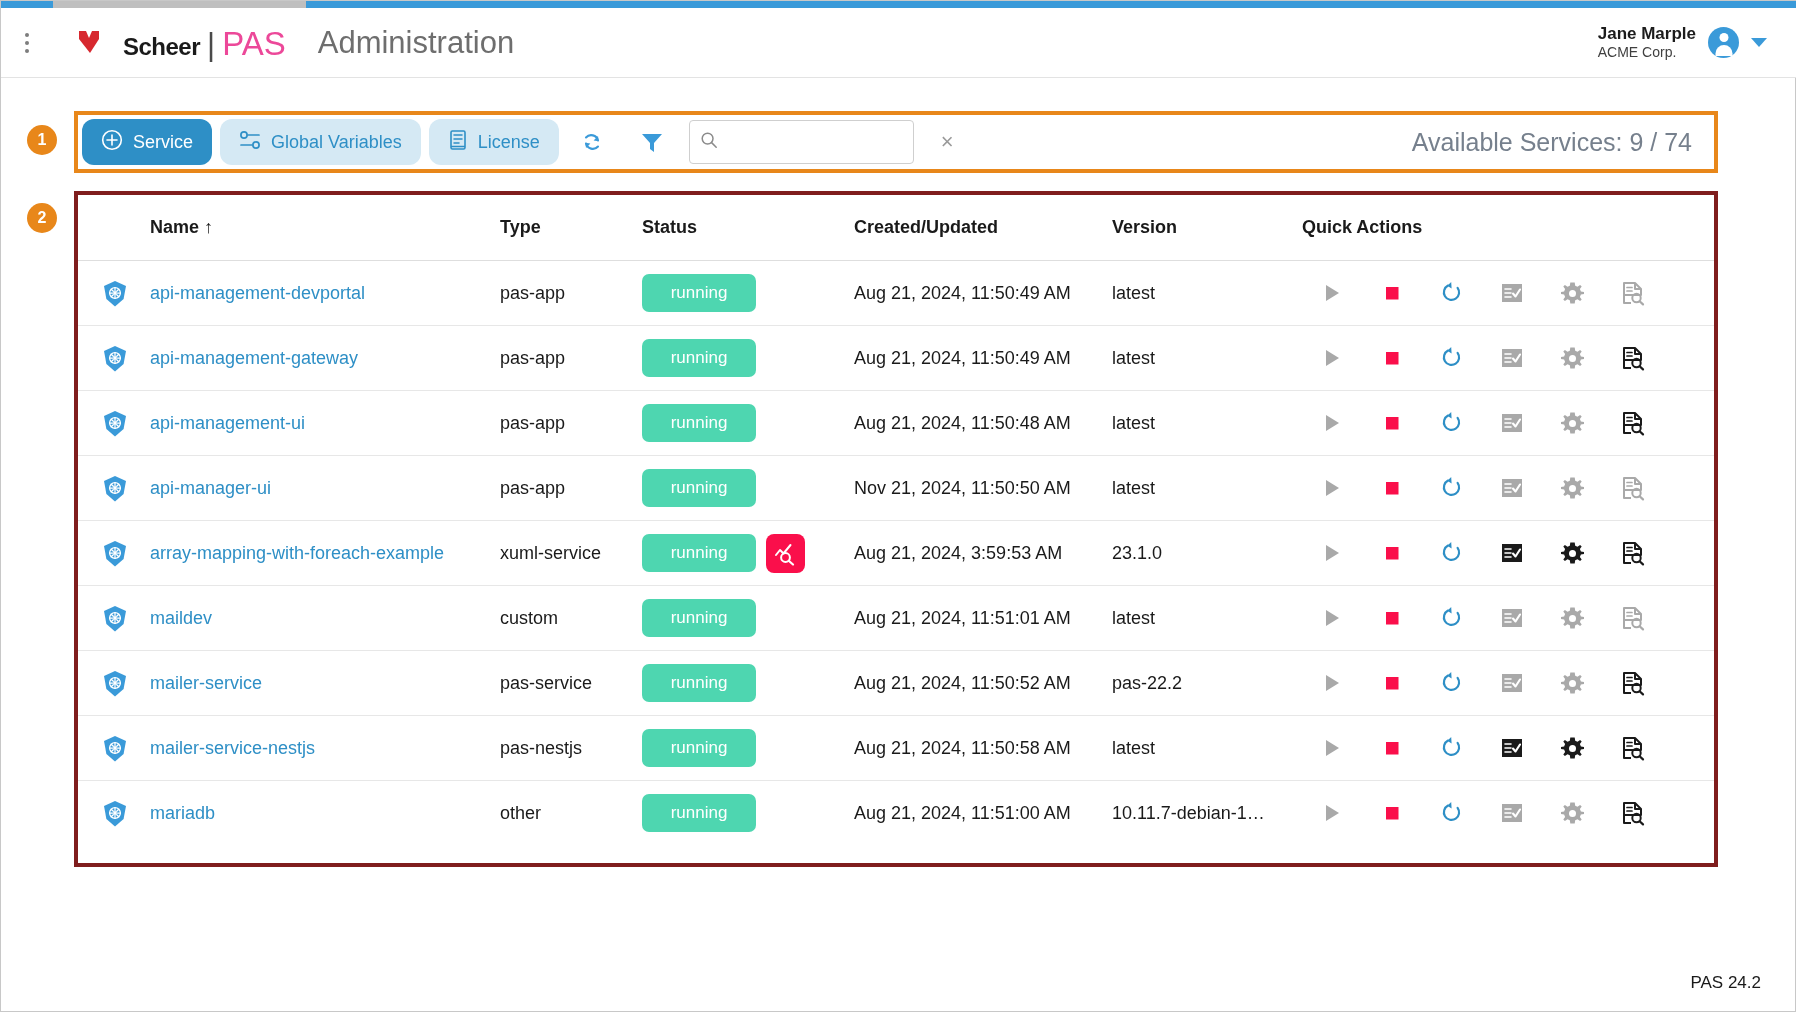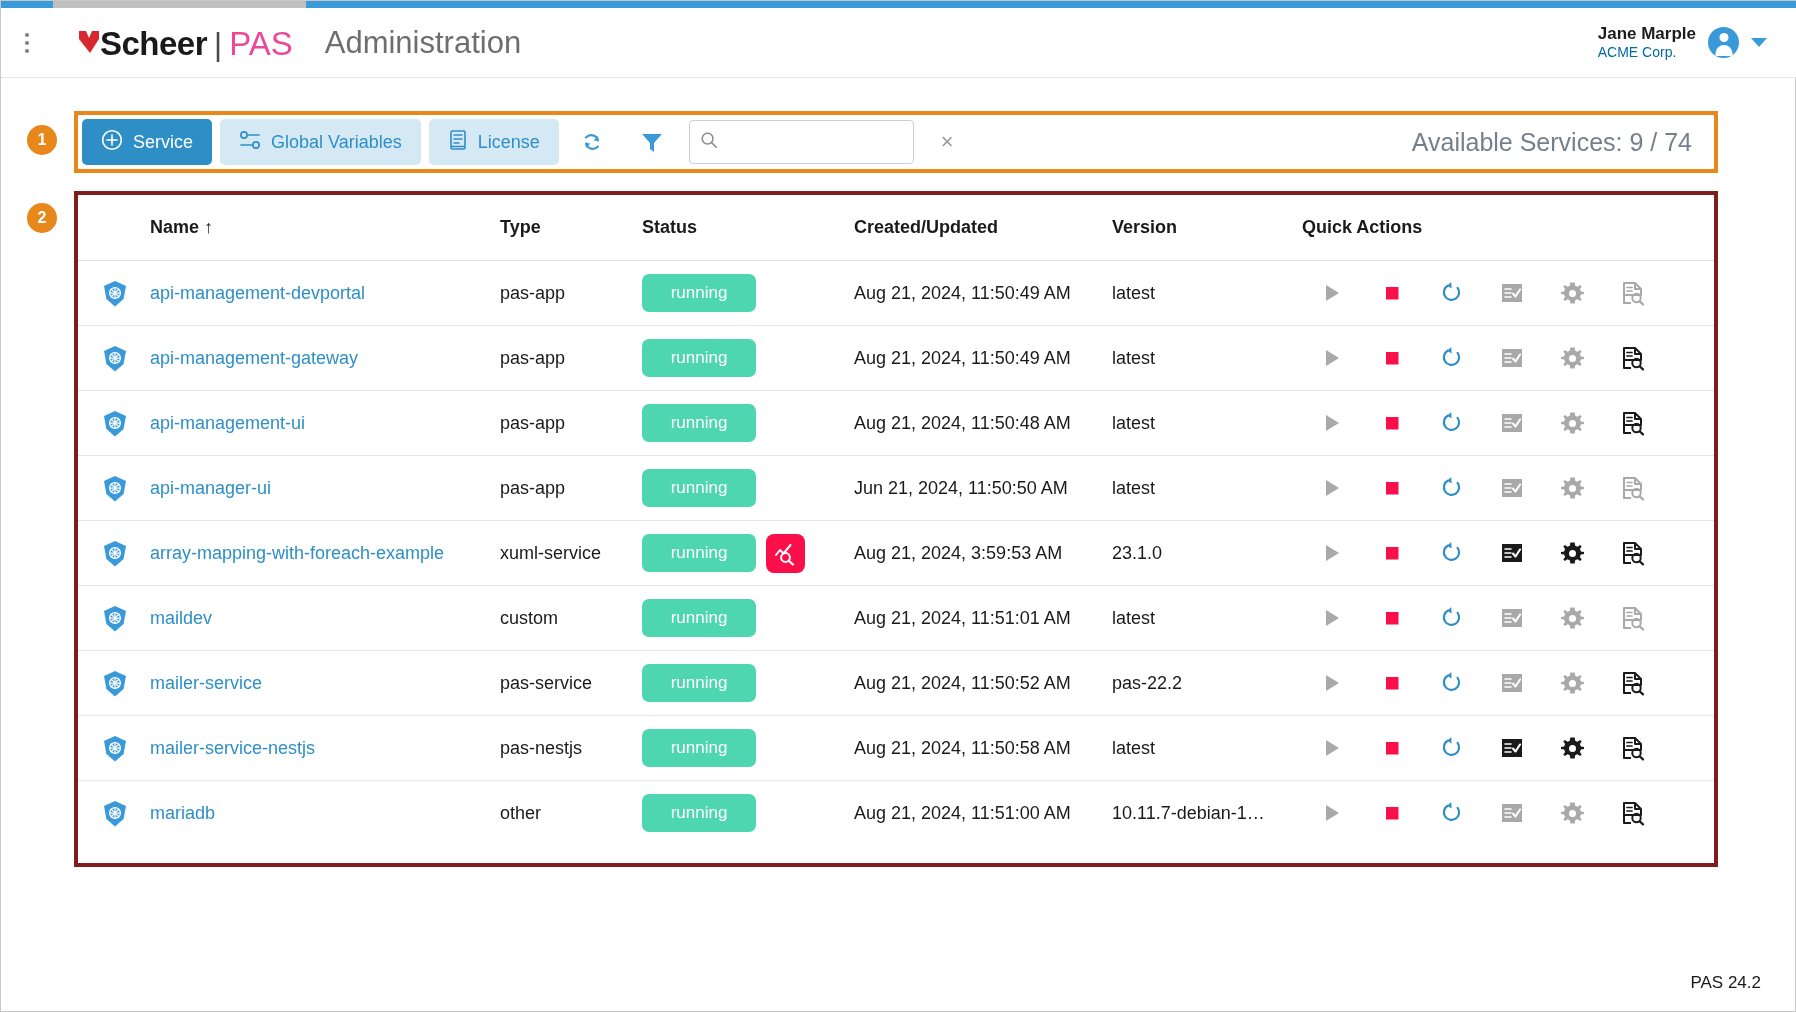--- a/index.html
+++ b/index.html
@@ -45,32 +45,32 @@
     width: 52px; height: 70px;
     display: flex; align-items: center; justify-content: center;
     color: #8a8a8a;
     font-size: 22px; letter-spacing: 0; line-height: 4px;
     flex-direction: column; gap: 4px;
   }
   .kebab i { display: block; width: 4px; height: 4px; border-radius: 50%; background: #7d7d7d; }
 
   .brand { display: flex; align-items: baseline; gap: 0; margin-left: 25px; }
   .brand .mark { color: #d7282f; font-size: 34px; font-weight: bold; line-height: 1; letter-spacing: -2px; }
-  .brand .scheer { color: #1a1a1a; font-size: 33px; font-weight: bold; line-height: 1; letter-spacing: -0.5px; }
+  .brand .scheer { color: #1a1a1a; font-size: 24px; font-weight: bold; line-height: 1; letter-spacing: -0.5px; margin-left: 23px; }
   .brand .sep { color: #4a4a4a; font-size: 31px; font-weight: 300; margin: 0 7px; line-height: 1;}
   .brand .pas { color: #ec4899; font-size: 33px; font-weight: 400; line-height: 1; letter-spacing: 0px;}
   .apptitle { color: #6e6e6e; font-size: 31px; font-weight: 300; margin-left: 32px; letter-spacing: 0px; }
 
   .userblock {
     margin-left: auto; margin-right: 30px;
     display: flex; align-items: center; gap: 12px;
   }
   .usertext { line-height: 1.2; }
   .username { font-size: 17px; font-weight: bold; color: #1c1c1c; }
-  .usercorp { font-size: 14px; color: #0369a1; }
+  .usercorp { font-size: 14px; color: #404040; }
   .avatar {
     width: 31px; height: 31px; border-radius: 50%;
     background: #3a9ad9; position: relative; display: block;
   }
   .avatar::before {
     content: ""; position: absolute; left: 50%; top: 6px;
     width: 9px; height: 9px; border-radius: 50%; background: #fff; transform: translateX(-50%);
   }
   .avatar::after {
     content: ""; position: absolute; left: 50%; top: 18px;
@@ -91,21 +91,21 @@
   #callout-1 { left: 26px; top: 124px; }
   #callout-2 { left: 26px; top: 202px; }
 
   
   .toolbox {
     position: absolute; left: 73px; top: 110px; width: 1644px; height: 62px;
     border: 4px solid #e8871a; background: #ffffff;
     display: flex; align-items: center; padding: 0 4px;
   }
   .btn {
-    height: 46px; border-radius: 5px; display: flex; align-items: center;
+    height: 46px; border-radius: 12px; display: flex; align-items: center;
     gap: 10px; padding: 0 19px; font-size: 18px; cursor: pointer;
     white-space: nowrap; border: none;
   }
   .btn.primary { background: #2e8fc6; color: #ffffff; }
   .btn.soft { background: #d5e9f4; color: #2e8fc6; margin-left: 8px; }
   .iconbtn {
     width: 54px; height: 46px; display: flex; align-items: center; justify-content: center;
     cursor: pointer; color: #3a9ad9; margin-left: 6px;
   }
   .searchbox {
@@ -503,21 +503,21 @@
             </td>
             <td class="c-name">
        <a class="svc-link">api-manager-ui</a></td>
             <td class="c-type">pas-app</td>
             <td class="c-status">
        <span class="statuswrap">
          <span class="pill">running</span>
 
        </span>
             </td>
-            <td class="c-date">Jun 21, 2024, 11:50:50 AM</td>
+            <td class="c-date">Nov 21, 2024, 11:50:50 AM</td>
             <td class="c-ver">latest</td>
             <td class="c-act">
        <span class="actions">
                 <span class="act">
                   <svg width="22" height="22" viewBox="0 0 22 22" aria-hidden="true">
                     <path d="M5 3 L18 11 L5 19 Z" fill="#a9a9a9"></path>
                   </svg>
                 </span>
                 <span class="act">
                   <svg width="22" height="22" viewBox="0 0 22 22" aria-hidden="true">

